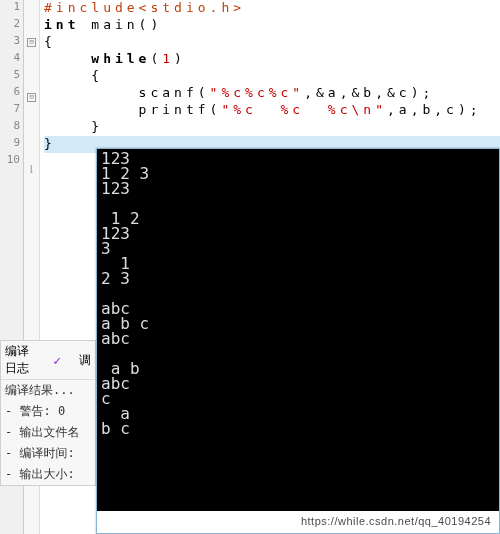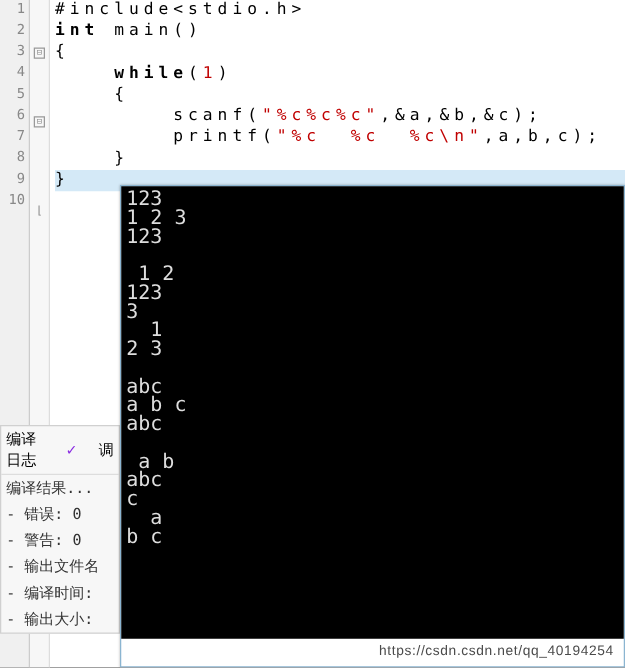--- a/index.html
+++ b/index.html
@@ -7,21 +7,21 @@
 .editor { position: absolute; top: 0; left: 0; width: 500px; height: 534px; background: #fff; display: flex; }
 .gutter { width: 24px; background: #f0f0f0; border-right: 1px solid #ccc; }
 .gutter .ln { height: 17px; font-size: 11px; color: #888; text-align: right; padding-right: 3px; }
 .fold { width: 16px; background: #f7f7f7; border-right: 1px solid #ddd; }
 .fold .fi { height: 17px; font-size: 9px; color: #888; text-align: center; line-height: 17px; }
 .fold .box { border: 1px solid #999; width: 9px; height: 9px; margin: 4px auto 0; font-size: 7px; line-height: 7px; }
 .code { flex: 1; padding-left: 4px; }
 .code .row { height: 17px; font-size: 13px; letter-spacing: 4px; white-space: pre; }
 .hl-cur { background: #d4e9f7; }
 .kw { color: #000; font-weight: bold; }
-.pp { color: #000000; }
+.pp { color: #c2410c; }
 .str { color: #c00000; }
 .num { color: #c00000; }
 .panel { position: absolute; left: 0; top: 340px; font-size: 12px; width: 96px; background: #f7f7f7; border: 1px solid #d0d0d0; }
 .panel .tab { padding: 2px 4px; border-bottom: 1px solid #ddd; display: flex; align-items: center; gap: 18px; }
 .panel .row2 { padding: 2px 4px; color: #333; }
 .chk { color: #8a2be2; font-size: 13px; }
 .console { position: absolute; left: 96px; top: 148px; width: 404px; height: 386px; border: 1px solid #8bb5d1; box-shadow: 0 0 2px rgba(0,0,0,0.3); }
 .titlebar { height: 22px; background: linear-gradient(#fff,#e8f0f7); display: flex; align-items: center; padding: 0 4px; border-bottom: 1px solid #c7d8e6; }
 .titlebar .ico { width: 14px; height: 14px; border: 1px solid #888; background: linear-gradient(45deg,#7c7,#9e9); margin-right: 4px; }
 .titlebar .ttl { font-size: 11px; font-family: "Microsoft YaHei", sans-serif; color: #333; }
@@ -73,21 +73,20 @@
   </div>
 </div>
 
 <div class="panel">
   <div class="tab">
       <span>编译日志</span> 
       <span class="chk">✓</span>
       <span>调</span>
     </div>
   <div class="row2">编译结果...</div>
-  <div class="row2"><span>- 错误:</span> <span>0</span></div>
   <div class="row2"><span>- 警告:</span> <span>0</span></div>
   <div class="row2">- 输出文件名</div>
   <div class="row2">- 编译时间:</div>
   <div class="row2">- 输出大小:</div>
 </div>
 
 <div class="console">
   <div class="term">123
 1 2 3
 123
@@ -100,14 +99,14 @@
 
 abc
 a b c
 abc
 
  a b
 abc
 c
   a
 b c</div>
-  <div class="watermark">https://csdn.csdn.net/qq_40194254</div>
+  <div class="watermark">https://while.csdn.net/qq_40194254</div>
 </div>
 
 </body></html>

